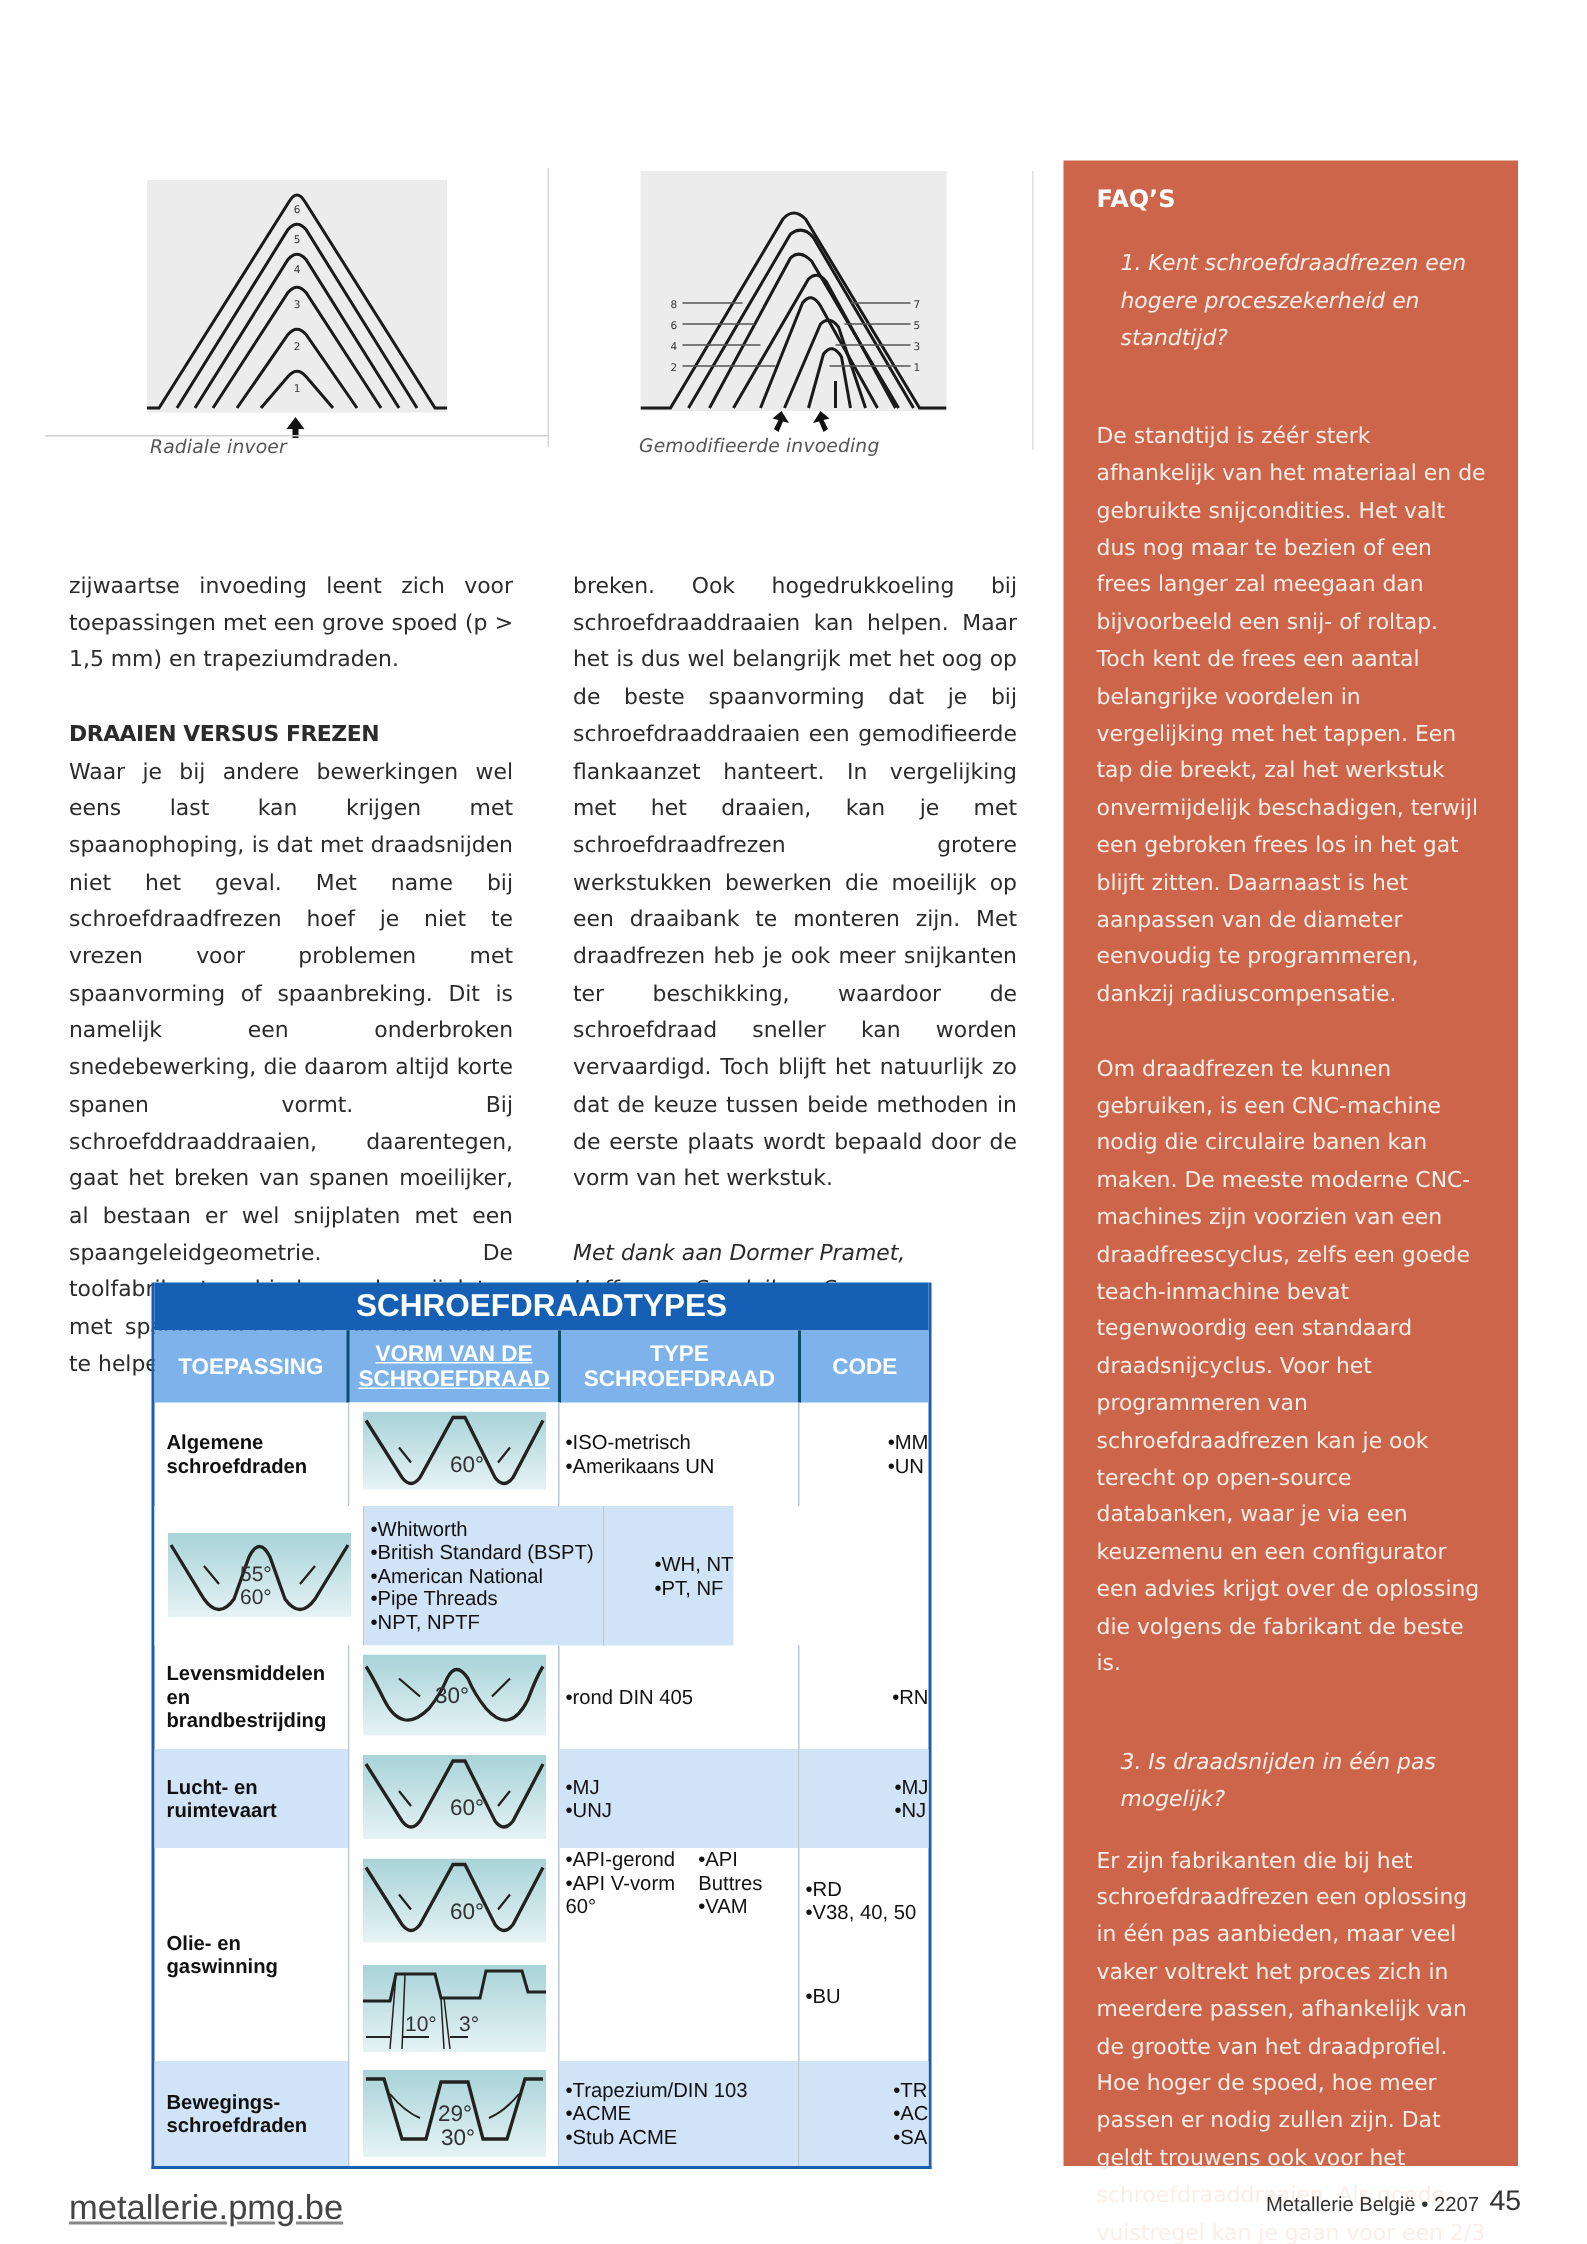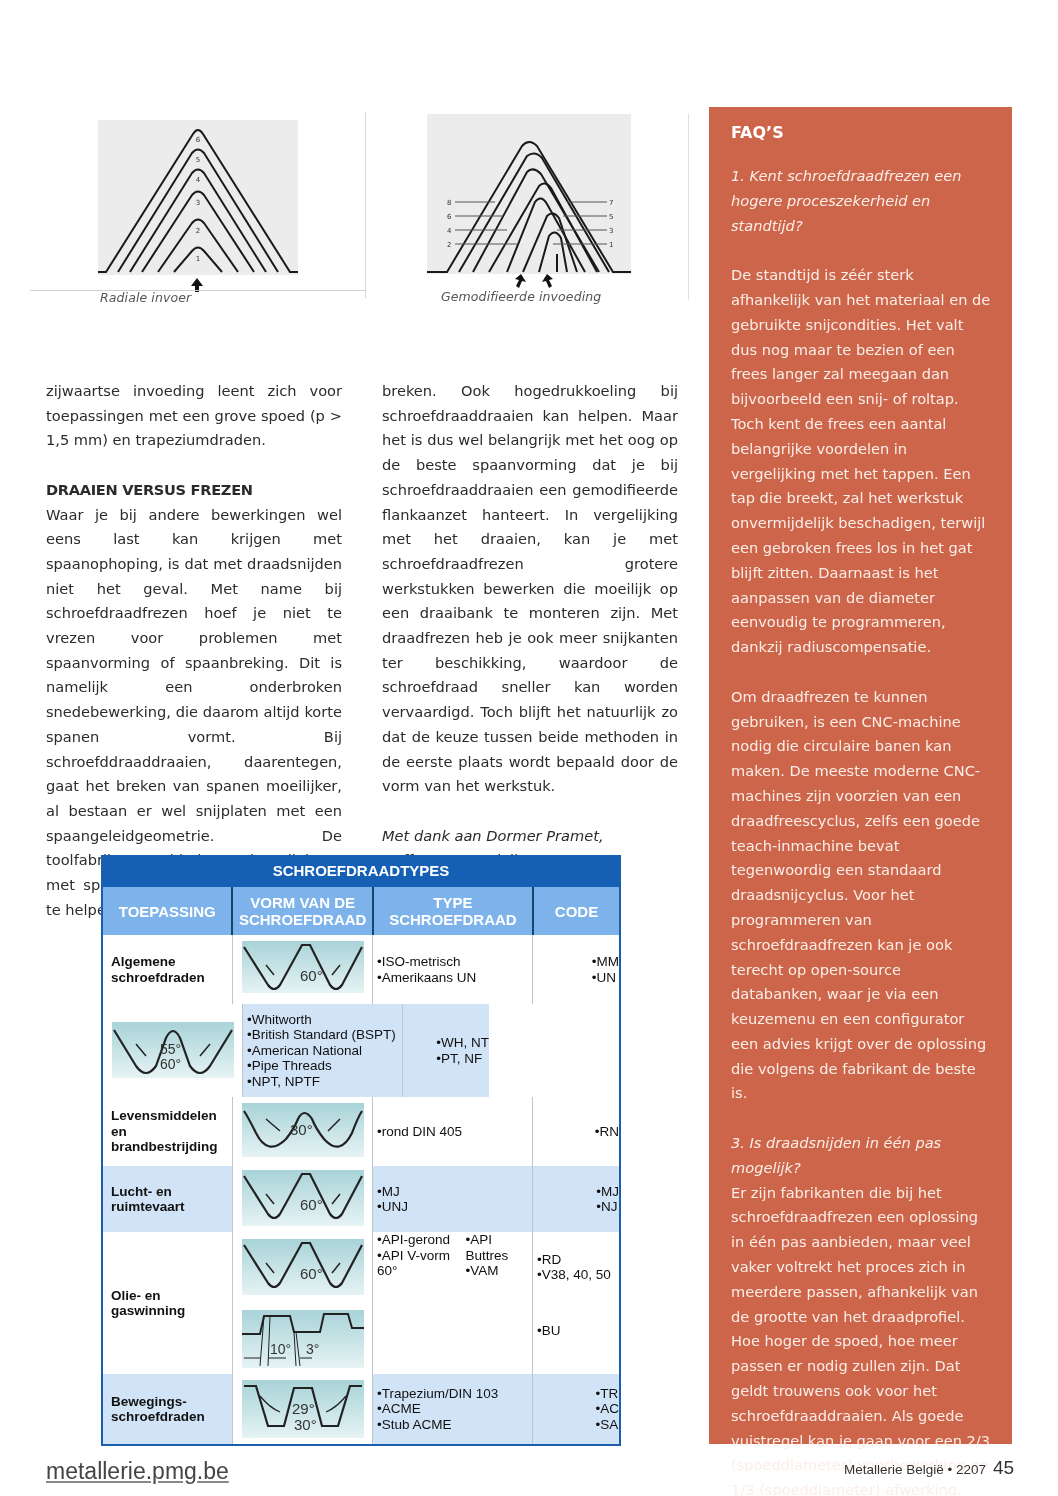--- a/index.html
+++ b/index.html
@@ -10,46 +10,46 @@
   .fig { position: absolute; }
   .fig-box { position: absolute; background: #ececec; }
   .fig-caption { position: absolute; font-style: italic; font-size: 12.5px; color: #555; letter-spacing: 0.1px; }
   .fig1 { left: 30px; top: 108px; width: 340px; height: 200px; }
   .fig1 .fig-box { left: 68px; top: 12px; width: 200px; height: 155px; }
   .fig1 .frame-r { position: absolute; left: 335px; top: 4px; width: 1px; height: 186px; background: #d8d8d8; }
   .fig1 .frame-b { position: absolute; left: 0; top: 182px; width: 336px; height: 1px; background: #d0d0d0; }
   .fig1 .fig-caption { left: 70px; top: 182px; }
   .fig2 { left: 412px; top: 108px; width: 290px; height: 200px; }
   .fig2 .fig-box { left: 15px; top: 6px; width: 204px; height: 160px; }
-  .fig2 .fig-caption { left: 14px; top: 181px; margin-left: 15px; }
+  .fig2 .fig-caption { left: 14px; top: 181px; }
   .fig2 .frame-r { position: absolute; left: 276px; top: 6px; width: 1px; height: 186px; background: #e0e0e0; }
 
   
   .col { position: absolute; width: 296px; font-size: 14.6px; line-height: 24.7px; text-align: justify; color: #2b2b2b; }
   .col p { margin: 0; }
   .col1 { left: 46px; top: 379px; }
   .col2 { left: 382px; top: 379px; }
   .gap { height: 24.7px; }
   .heading { font-weight: bold; letter-spacing: -0.3px; }
   .thanks { font-style: italic; text-align: left; }
 
   
   .faq { position: absolute; left: 709px; top: 107px; width: 303px; height: 1337px; background: #cd654a; color: #fbeee8; box-sizing: border-box; padding: 16px 18px 0 22px; }
   .faq .faq-title { font-weight: bold; font-size: 16px; margin: 0 0 22px 0; color: #ffffff; }
-  .faq .q { font-style: italic; font-size: 14.6px; line-height: 24.8px; margin: 0; }
+  .faq .q { font-style: italic; font-size: 14.6px; line-height: 24.8px; margin: 16px; }
   .faq .a { font-size: 14.6px; line-height: 24.8px; margin: 0; }
   .faq .sp { height: 24.8px; }
 
   
   .tbl { position: absolute; left: 101px; top: 855px; width: 520px; border: 2px solid #1a5fae; border-top: none; box-sizing: border-box; font-family: "Liberation Sans", sans-serif; }
-  .tbl-title { background: #1560b4; color: #fff; font-weight: bold; font-size: 15px; text-align: center; height: 32px; line-height: 32px; }
+  .tbl-title { background: #1560b4; color: #fff; font-weight: bold; font-size: 21px; text-align: center; height: 32px; line-height: 32px; }
   .tbl-head { display: flex; background: #7db3ea; color: #fff; font-weight: bold; font-size: 15px; height: 48px; }
   .tbl-head > div { display: flex; align-items: center; justify-content: center; text-align: center; line-height: 17px; border-right: 2px solid #0c4a6e; }
   .tbl-head > div:last-child { border-right: none; }
-  .c1 { width: 130px; } .c2 { width: 140px; } .c3 { width: 160px; } .c4 { width: 86px; justify-content: flex-end; }
+  .c1 { width: 130px; } .c2 { width: 140px; text-decoration: underline; } .c3 { width: 160px; } .c4 { width: 86px; justify-content: flex-end; }
   .row { display: flex; font-size: 13.5px; line-height: 15.5px; color: #111; }
   .row > div { box-sizing: border-box; border-right: 1px solid #b9c6d4; display: flex; align-items: center; }
   .row > div:last-child { border-right: none; }
   .row.alt > .cell-app, .row.alt > .cell-type, .row.alt > .cell-code { background: #d1e4f7; }
   .cell-app { font-weight: bold; padding-left: 8px; }
   .cell-type, .cell-code { padding-left: 4px; }
   .cell-shape { justify-content: center; background: #fff; flex-direction: column; }
   .shape { width: 122px; height: 58px; display: block; }
   .list { margin: 0; padding: 0; list-style: none; }
   .list li::before { content: "\2022 "; }

